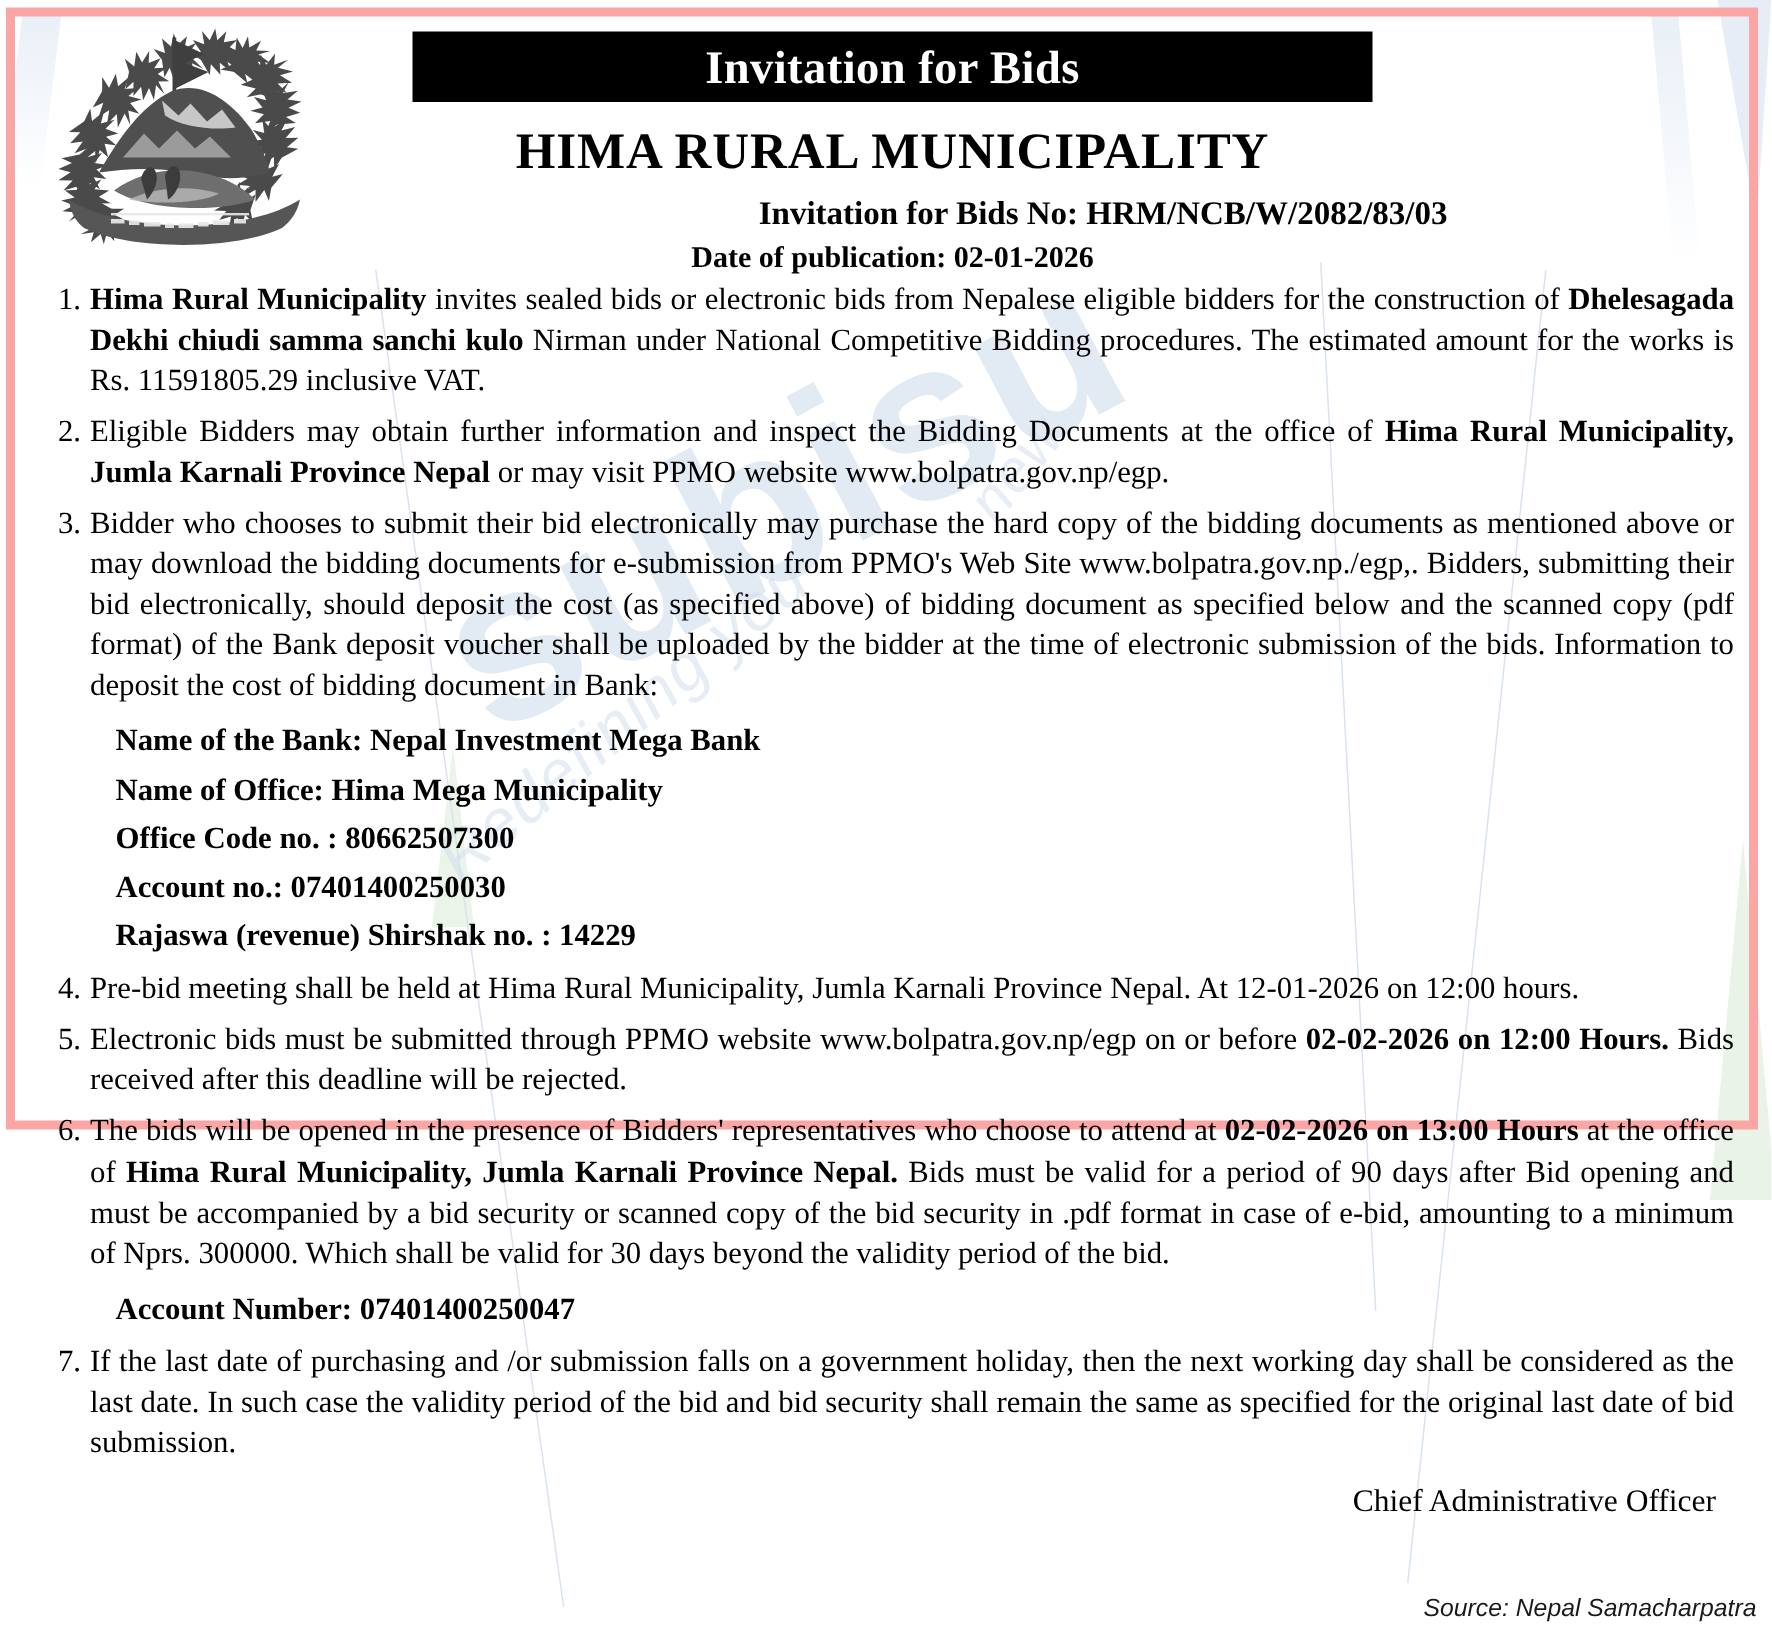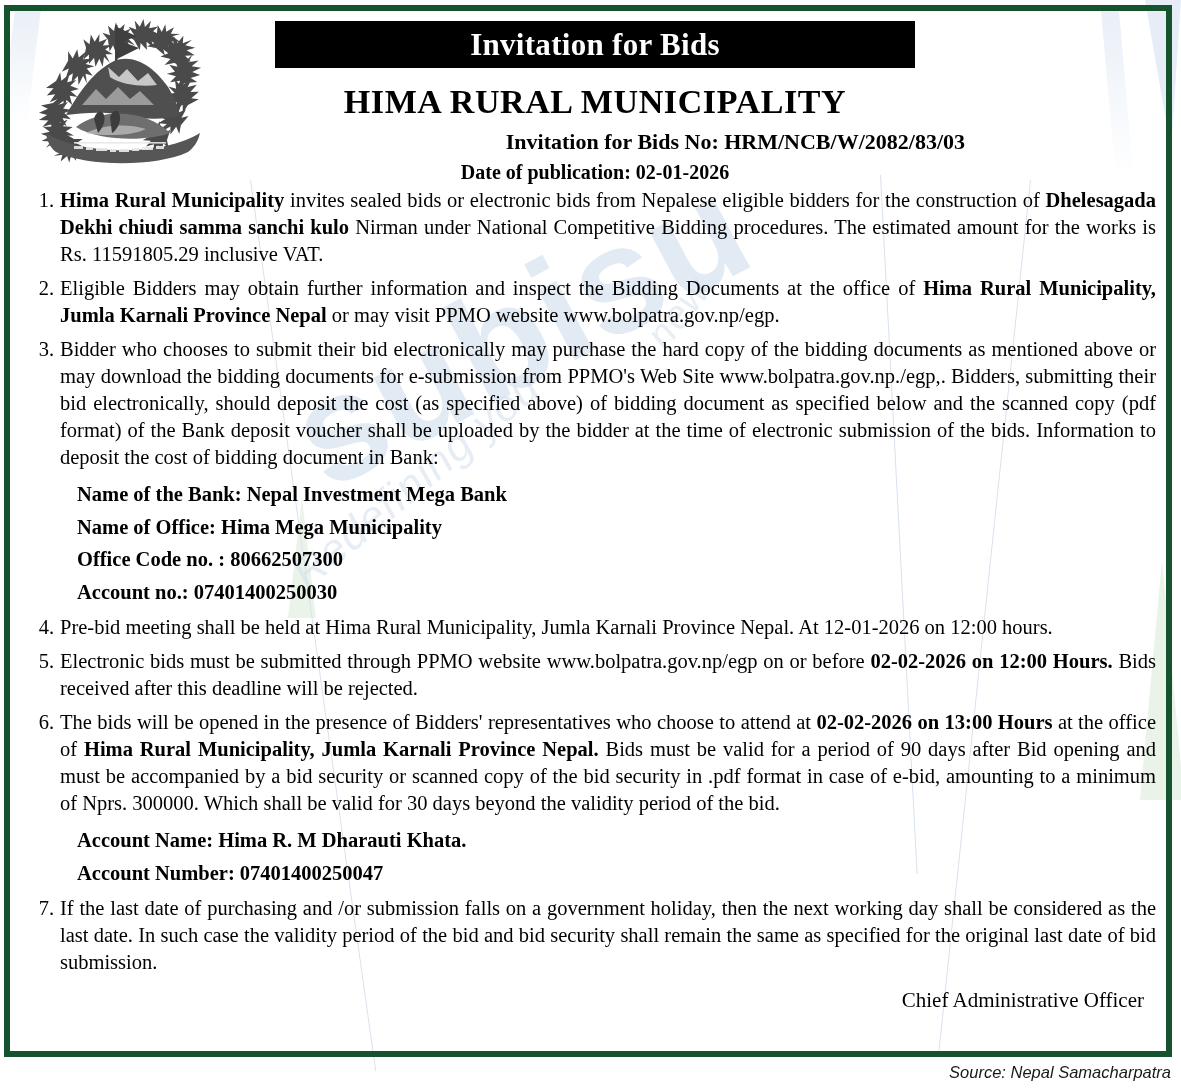--- a/index.html
+++ b/index.html
@@ -97,22 +97,22 @@
     font-style: italic;
     color: #d6e1ee;
   }
 
   
   .frame {
     position: absolute;
     left: 4px;
     top: 5px;
     width: 1168px;
-    height: 1052px;
-    border: 6px solid #14532d;
+    height: 748px;
+    border: 6px solid #fca5a5;
     box-sizing: border-box;
     z-index: 2;
   }
   .frame-inner {
     position: absolute;
     inset: 0;
     padding: 0;
   }
 
   
@@ -344,39 +344,39 @@
           <li class="clause">
             <span class="num">3.</span>
             <p>Bidder who chooses to submit their bid electronically may purchase the hard copy of the bidding documents as mentioned above or may download the bidding documents for e-submission from PPMO's Web Site www.bolpatra.gov.np./egp,. Bidders, submitting their bid electronically, should deposit the cost (as specified above) of bidding document as specified below and the scanned copy (pdf format) of the Bank deposit voucher shall be uploaded by the bidder at the time of electronic submission of the bids. Information to deposit the cost of bidding document in Bank:</p>
           </li>
 
           <div class="bank-block">
             <div>Name of the Bank: Nepal Investment Mega Bank</div>
             <div>Name of Office: Hima Mega Municipality</div>
             <div>Office Code no. : 80662507300</div>
             <div>Account no.: 07401400250030</div>
+            <div>Rajaswa (revenue) Shirshak no. : 14229</div>
           </div>
 
           <li class="clause">
             <span class="num">4.</span>
             <p>Pre-bid meeting shall be held at Hima Rural Municipality, Jumla Karnali Province Nepal. At 12-01-2026 on 12:00 hours.</p>
           </li>
 
           <li class="clause">
             <span class="num">5.</span>
             <p>Electronic bids must be submitted through PPMO website www.bolpatra.gov.np/egp on or before <b>02-02-2026 on 12:00 Hours.</b> Bids received after this deadline will be rejected.</p>
           </li>
 
           <li class="clause">
             <span class="num">6.</span>
             <p>The bids will be opened in the presence of Bidders' representatives who choose to attend at <b>02-02-2026 on 13:00 Hours</b> at the office of <b>Hima Rural Municipality, Jumla Karnali Province Nepal.</b> Bids must be valid for a period of 90 days after Bid opening and must be accompanied by a bid security or scanned copy of the bid security in .pdf format in case of e-bid, amounting to a minimum of Nprs. 300000. Which shall be valid for 30 days beyond the validity period of the bid.</p>
           </li>
 
           <div class="bank-block">
-            <div>Account Name: Hima R. M Dharauti Khata.</div>
             <div>Account Number: 07401400250047</div>
           </div>
 
           <li class="clause">
             <span class="num">7.</span>
             <p>If the last date of purchasing and /or submission falls on a government holiday, then the next working day shall be considered as the last date. In such case the validity period of the bid and bid security shall remain the same as specified for the original last date of bid submission.</p>
           </li>
         </ol>
 
         <div class="signature">Chief Administrative Officer</div>

